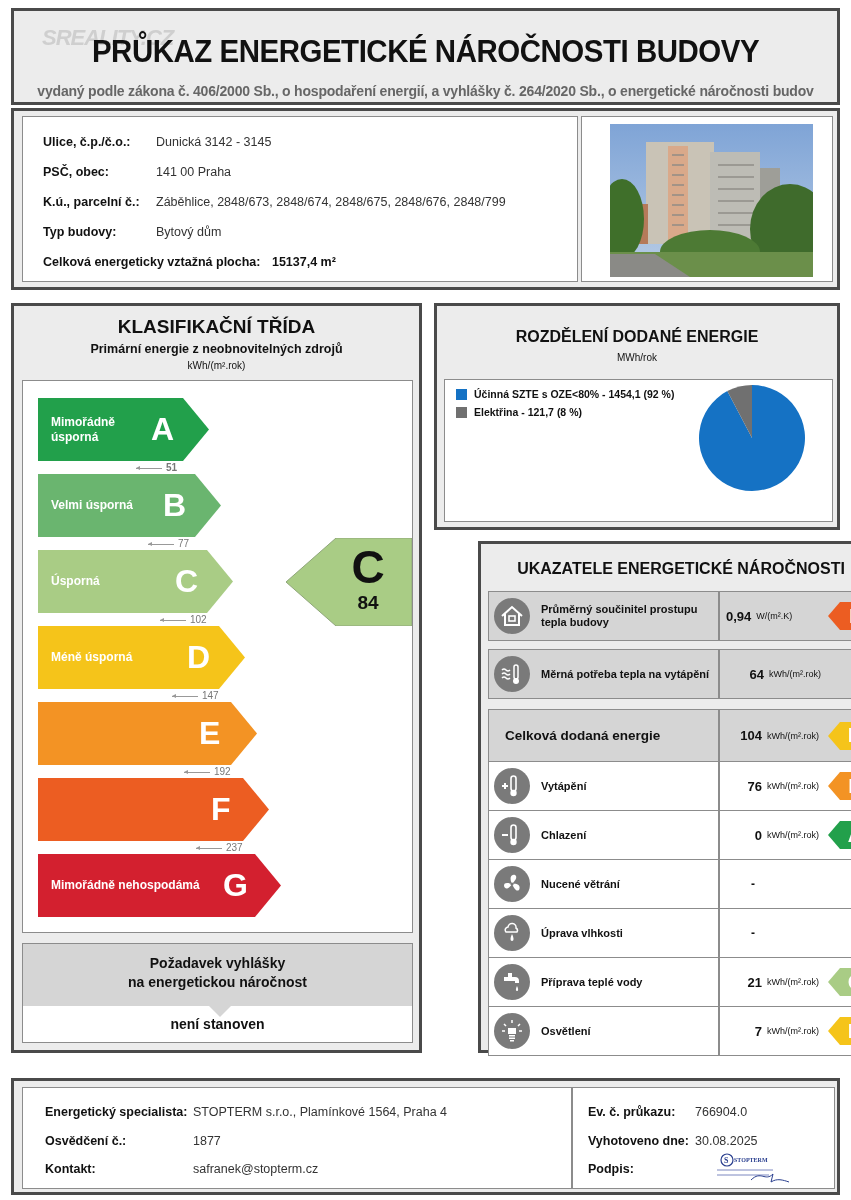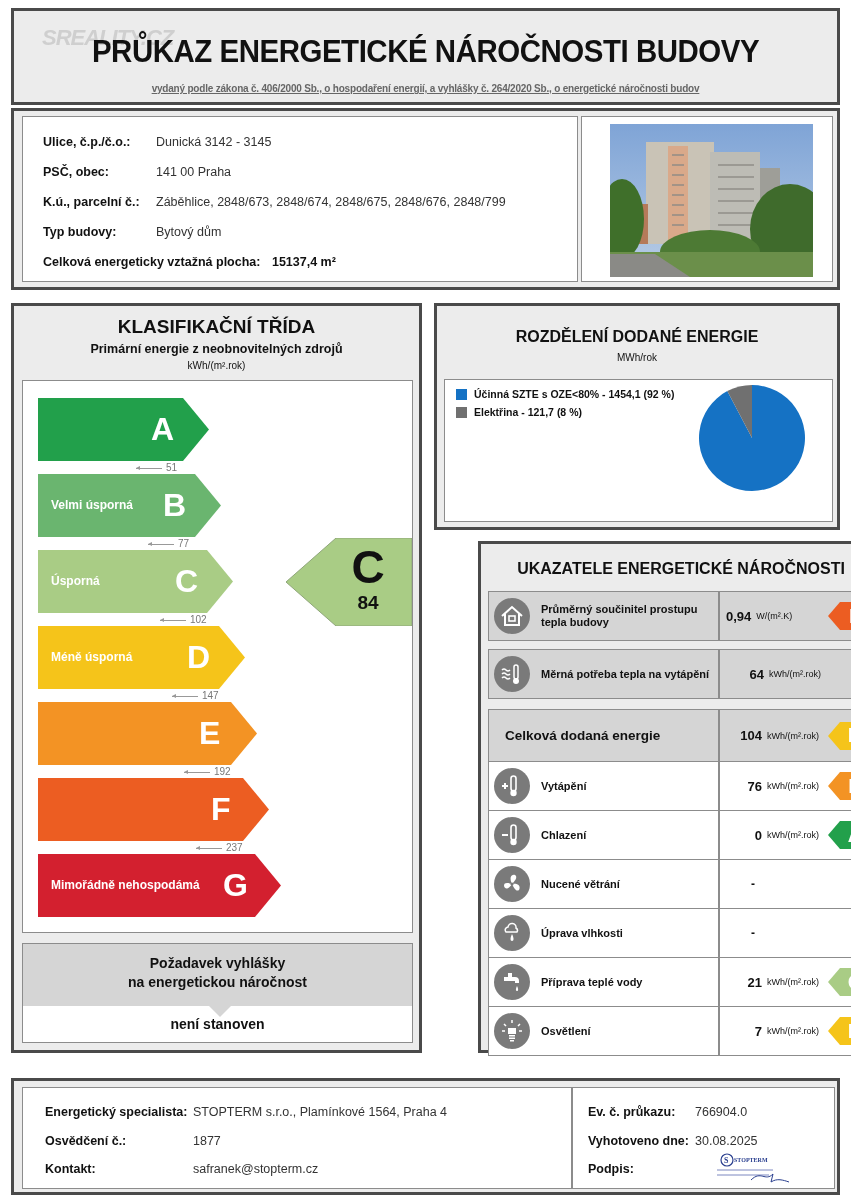--- a/index.html
+++ b/index.html
@@ -5,21 +5,21 @@
   * { box-sizing: border-box; margin: 0; padding: 0; }
   html, body { width: 851px; height: 1200px; background: #ffffff; overflow: hidden; }
   body { font-family: "Liberation Sans", "DejaVu Sans", sans-serif; color: #111; position: relative; }
 
   .panel { position: absolute; background: #ececec; border: 3px solid #4a4a4a; }
   .inner { position: absolute; background: #fff; border: 1.5px solid #8c8c8c; }
 
   
   #hdr { left: 11px; top: 8px; width: 829px; height: 97px; }
   #hdr .title { position: absolute; left: 0; right: 0; top: 22px; text-align: center; font-size: 32px; font-weight: bold; letter-spacing: -0.5px; transform: scaleX(0.92); }
-  #hdr .sub { position: absolute; left: 0; right: 0; top: 72px; text-align: center; font-size: 10px; color: #666; font-weight: bold; letter-spacing: -0.2px; text-decoration: underline; }
+  #hdr .sub { position: absolute; left: 0; right: 0; top: 72px; text-align: center; font-size: 14px; color: #666; font-weight: bold; letter-spacing: -0.2px; }
   #watermark { position: absolute; left: 28px; top: 14px; font-size: 22px; font-weight: bold; color: #cfcfcf; font-style: italic; letter-spacing: -1px; }
 
   
   #info { left: 11px; top: 108px; width: 829px; height: 182px; }
   #info .left { left: 8px; top: 5px; width: 556px; height: 166px; }
   #info .right { left: 567px; top: 5px; width: 252px; height: 166px; }
   .inforow { position: absolute; left: 20px; font-size: 12.5px; white-space: nowrap; }
   .inforow .lbl { font-weight: bold; display: inline-block; }
   .inforow .val { color: #333; }
   #photo { position: absolute; left: 28px; top: 7px; width: 203px; height: 153px; overflow: hidden; }
@@ -149,23 +149,24 @@
   <div class="h1">KLASIFIKAČNÍ TŘÍDA</div>
   <div class="h2">Primární energie z neobnovitelných zdrojů</div>
   <div class="h3">kWh/(m².rok)</div>
 
   <div class="inner" id="scale">
     <div id="arrows">
         <div class="arrow" style="top: 17px; width: 171px;">
           <svg width="171" height="63" style="position:absolute;left:0;top:0">
             <polygon points="0,0 145,0 171,31.5 145,63 0,63" fill="#22a04b"></polygon>
           </svg>
+          <div class="txt" style="width:95px">Mimořádně úsporná</div>
           <div class="letter" style="left:113px">A</div>
         </div>
-        <div class="thr" style="top: 81px; left: 113px;"><span class="line"></span><span>51</span></div>
+        <div class="thr" style="top: 81px; left: 113px; font-weight: bold;"><span class="line"></span><span>51</span></div>
         <div class="arrow" style="top: 93px; width: 183px;">
           <svg width="183" height="63" style="position:absolute;left:0;top:0">
             <polygon points="0,0 157,0 183,31.5 157,63 0,63" fill="#6ab56f"></polygon>
           </svg>
           <div class="txt" style="width:107px">Velmi úsporná</div>
           <div class="letter" style="left:125px">B</div>
         </div>
         <div class="thr" style="top: 157px; left: 125px;"><span class="line"></span><span>77</span></div>
         <div class="arrow" style="top: 169px; width: 195px;">
           <svg width="195" height="63" style="position:absolute;left:0;top:0">

